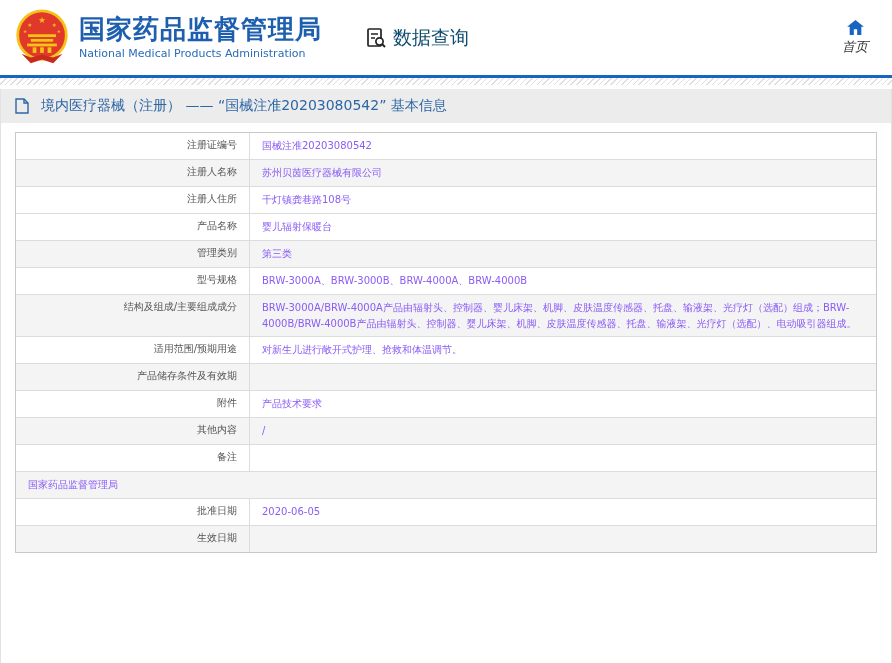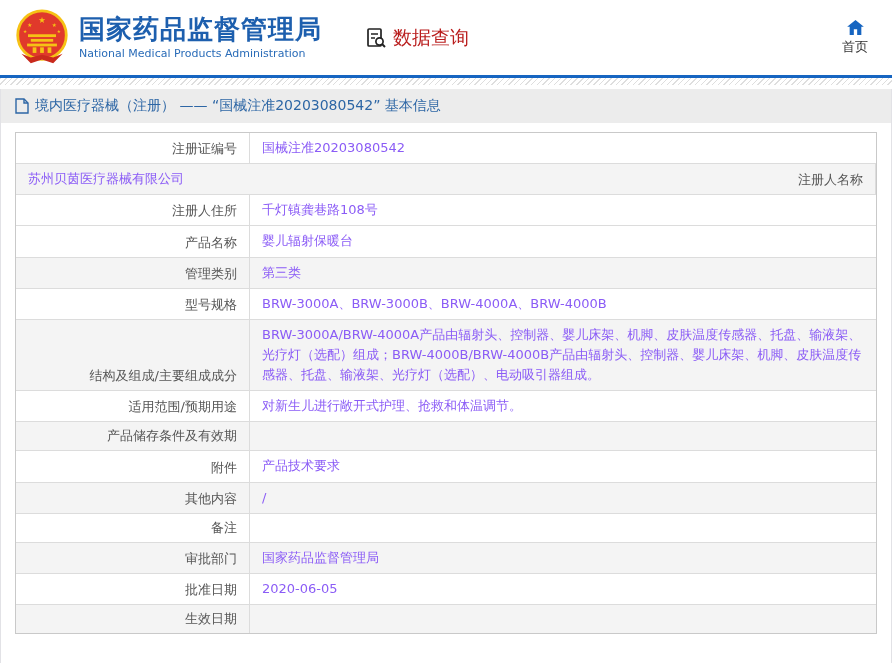--- a/index.html
+++ b/index.html
@@ -6,43 +6,43 @@
   html,body { width: 892px; height: 663px; background: #fff; overflow: hidden;
     font-family: "DejaVu Sans", "Liberation Sans", sans-serif; }
 
   
   .site-header { height: 75px; display: flex; align-items: center; padding: 0 14px; background:#fff; }
   .logo-block { display: flex; align-items: center; gap: 9px; }
   .emblem { width: 56px; height: 58px; flex: 0 0 auto; }
   .org-names .cn { color: #1d5fae; font-size: 26px; font-weight: bold; letter-spacing: 1px; line-height: 1.15; }
   .org-names .en { color: #2a6cb8; font-size: 11px; margin-top: 2px; }
   .data-query { display: flex; align-items: center; gap: 5px; margin-left: 42px; cursor: pointer; }
-  .data-query span { color: #b91c1c; font-size: 19px; font-weight: 500; }
+  .data-query span { color: #0c4a6e; font-size: 19px; font-weight: 500; }
   .header-nav { margin-left: auto; display: flex; gap: 36px; padding-right: 10px; }
-  .nav-item { display: flex; flex-direction: column; align-items: center; gap: 3px; cursor: pointer; }
+  .nav-item { display: flex; flex-direction: column; align-items: center; gap: 3px; cursor: pointer; font-style: italic; }
   .nav-item span { color: #333; font-size: 13px; }
 
   
   .divider-blue { height: 3px; background: #1665c1; }
   .divider-hatch { height: 7px;
     background: repeating-linear-gradient(135deg, #dedede 0, #dedede 1px, #fff 1px, #fff 4px); }
 
   
   .content { border-left: 1px solid #e2e2e6; border-right: 1px solid #e2e2e6;
     min-height: 578px; padding-bottom: 10px; }
   .breadcrumb-bar { margin-top: 4px; background: #ececec; height: 34px;
-    display: flex; align-items: center; padding: 0 14px; gap: 6px; }
+    display: flex; align-items: center; padding: 0 14px; gap: 12px; }
   .breadcrumb-bar span { color: #2d66a5; font-size: 14px; }
 
   
   .info-table { margin: 9px 14px 0 14px; border: 1px solid #c9c9c9; }
   .row { display: flex; border-bottom: 1px solid #dcdcdc; background: #fff; }
   .row:last-child { border-bottom: none; }
   .row.alt { background: #f4f4f4; }
-  .cell { font-size: 13px; padding: 5px 12px; display: flex; align-items: flex-end; min-height: 26px; }
+  .cell { font-size: 10px; padding: 5px 12px; display: flex; align-items: flex-start; min-height: 26px; }
   .cell.label { width: 234px; flex: 0 0 auto; justify-content: flex-end; text-align: right;
     color: #555; border-right: 1px solid #dcdcdc; gap: 3px; }
   .cell.value { flex: 1 1 auto; color: #8b5cf6; line-height: 1.55; display: block; padding-top: 5px; }
 </style>
 </head>
 <body>
 
 <div class="page">
 
   <header class="site-header">
@@ -102,24 +102,24 @@
     </div>
 
     <div class="info-table">
         <div class="row">
           <div class="cell label">
             <span>注册证编号</span>
           </div>
           <div class="cell value">国械注准20203080542</div>
         </div>
         <div class="row alt">
-          <div class="cell value">苏州贝茵医疗器械有限公司</div>
           <div class="cell label">
             <span>注册人名称</span>
           </div>
+          <div class="cell value">苏州贝茵医疗器械有限公司</div>
         </div>
         <div class="row">
           <div class="cell label">
             <span>注册人住所</span>
           </div>
           <div class="cell value">千灯镇龚巷路108号</div>
         </div>
         <div class="row">
           <div class="cell label">
             <span>产品名称</span>
@@ -168,23 +168,20 @@
           </div>
           <div class="cell value">/</div>
         </div>
         <div class="row">
           <div class="cell label">
             <span>备注</span>
           </div>
           <div class="cell value"></div>
         </div>
         <div class="row alt">
-          <div class="cell label">
-            <span>审批部门</span>
-          </div>
           <div class="cell value">国家药品监督管理局</div>
         </div>
         <div class="row">
           <div class="cell label">
             <span>批准日期</span>
           </div>
           <div class="cell value">2020-06-05</div>
         </div>
         <div class="row alt">
           <div class="cell label">

